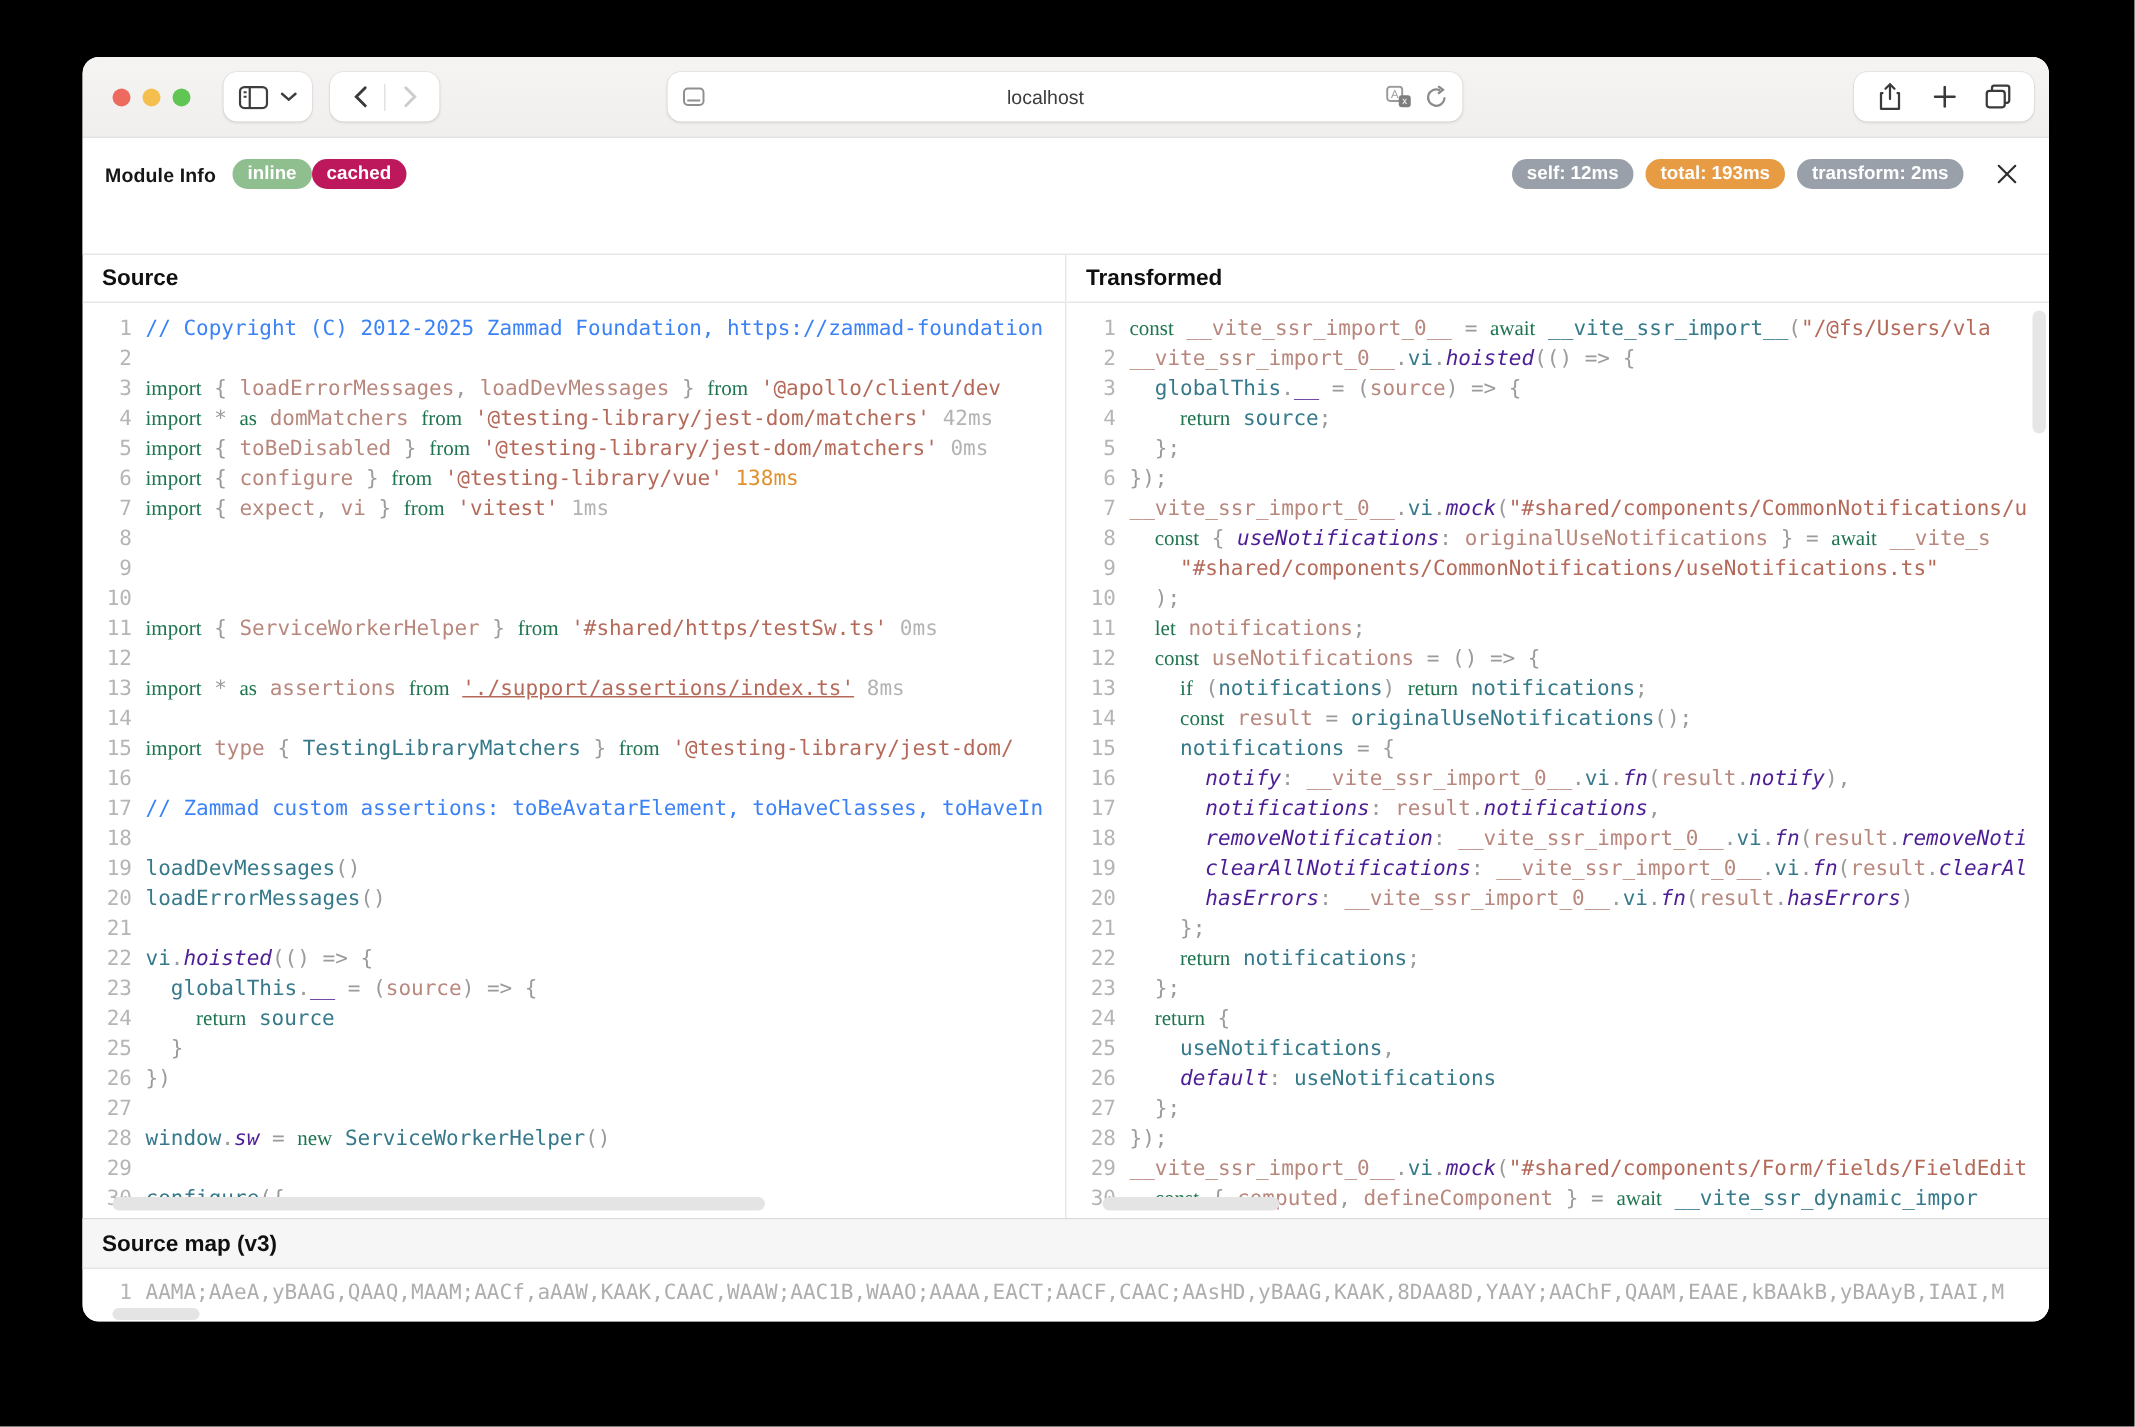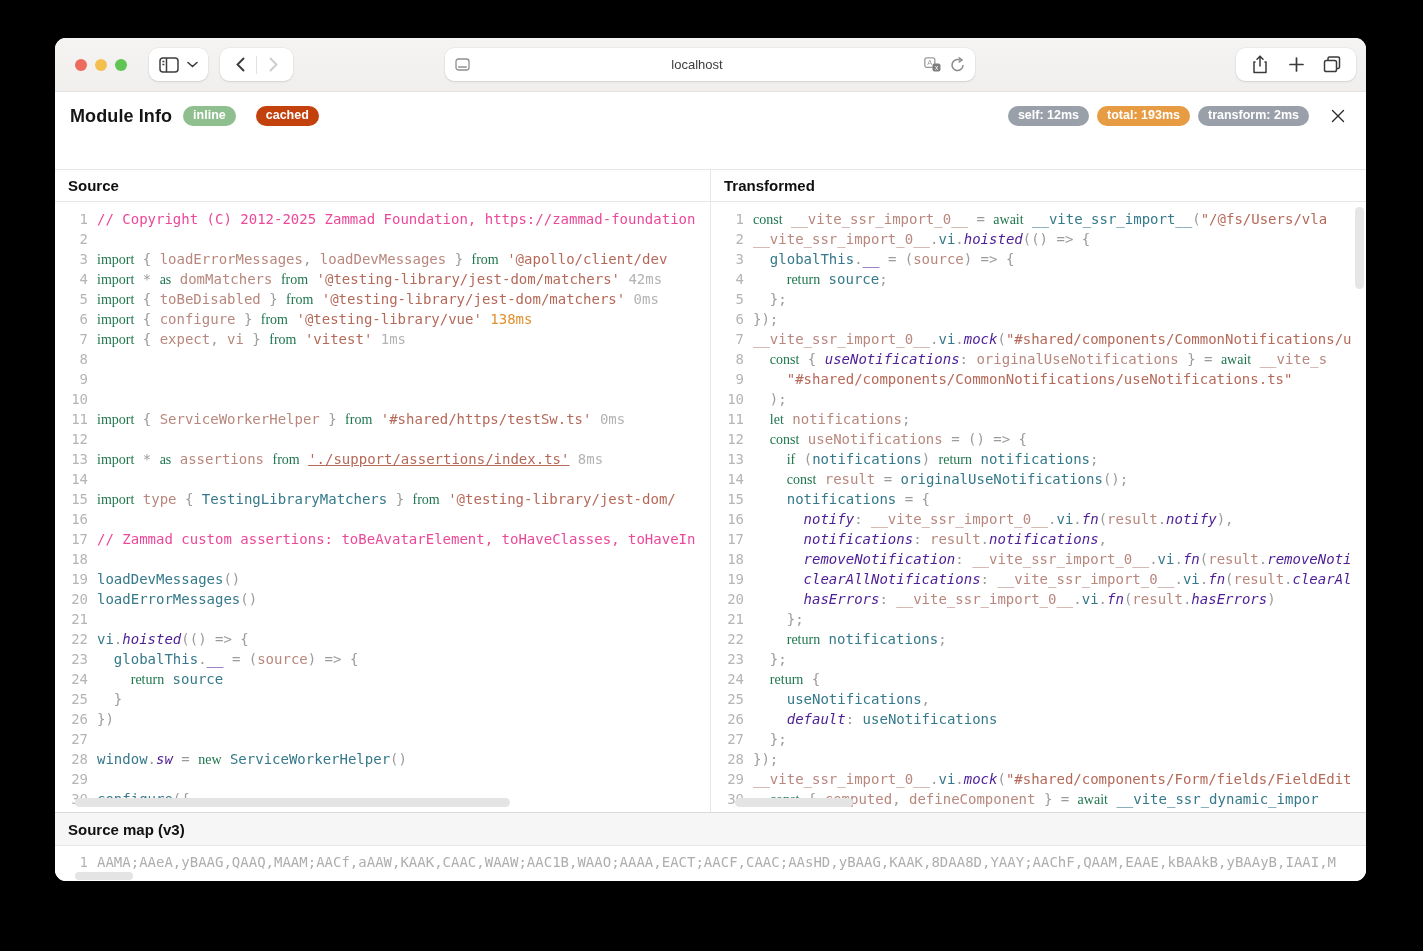--- a/index.html
+++ b/index.html
@@ -25,24 +25,24 @@
         display:flex;align-items:center;padding:0 10px;box-sizing:border-box;}
   .addr .url{flex:1;text-align:center;font-size:13px;color:#3c3c3c;}
   .addr-icons{display:flex;align-items:center;gap:9px;}
   .rightbtns{position:absolute;right:10px;top:10px;height:33px;background:#fff;border-radius:9px;
         box-shadow:0 0 0 .5px rgba(0,0,0,.06),0 1px 2px rgba(0,0,0,.10);
         display:flex;align-items:center;padding:0 6px;}
   .rbtn{width:36px;height:28px;display:flex;align-items:center;justify-content:center;}
   
   .modhead{flex:none;height:77px;box-sizing:border-box;padding:13px 17px 0 15px;background:#fff;}
   .modrow{display:flex;align-items:center;}
-  .modtitle{font-size:18px;font-weight:700;color:#161616;letter-spacing:.1px;}
+  .modtitle{font-size:13px;font-weight:700;color:#161616;letter-spacing:.1px;}
   .badge{border-radius:10px;padding:3px 10px 4px;font-size:12.5px;font-weight:700;color:#fff;line-height:1;}
   .badge.inline{background:#8fbe8f;margin-left:11px;}
-  .badge.cached{background:#c2410c;margin-left:20px;}
+  .badge.cached{background:#be185d;margin-left:0;}
   .spacer{flex:1;}
   .badge.gray{background:#9aa0aa;margin-left:8px;}
   .badge.orange{background:#e79b43;margin-left:8px;}
   .closex{margin-left:18px;width:22px;height:22px;display:flex;align-items:center;justify-content:center;
           color:#2c2c2c;font-size:17px;cursor:default;}
   .modpath{margin-top:7px;font-family:"DejaVu Sans Mono","Liberation Mono",monospace;
            font-size:13.5px;color:#666;}
   
   .panes{flex:1;display:flex;border-top:1px solid #e7e7e7;min-height:0;}
   .pane{flex:1;min-width:0;position:relative;display:flex;flex-direction:column;overflow:hidden;}
@@ -53,21 +53,21 @@
         font-size:14px;line-height:20px;}
   .cl{display:flex;height:20px;white-space:pre;}
   .ln{flex:none;width:33px;text-align:right;padding-right:9px;color:#b5b5b5;}
   .cd{white-space:pre;}
   .tk-k{color:#1e754f;font-family:Liberation Serif, serif;}
   .tk-v{color:#b8877d;}
   .tk-s{color:#b56959;}
   .tk-t{color:#35798a;}
   .tk-p{color:#4c1d95;font-style:italic;}
   .tk-g{color:#9b9b9b;}
-  .tk-c{color:#ec4899;}
+  .tk-c{color:#3b82f6;}
   .tk-m{color:#aeaeae;}
   .tk-u{text-decoration:underline;}
   .tk-time{color:#b3b3b3;}
   .tk-timehot{color:#e0912e;}
   .hthumb{position:absolute;height:9px;border-radius:5px;background:#e4e4e4;bottom:5px;}
   .hthumb.src{left:20px;width:435px;}
   .hthumb.tr{left:24px;width:118px;}
   .vthumb{position:absolute;width:9px;border-radius:5px;background:#e6e6e6;right:2px;top:37px;height:82px;}
   
   .smap{flex:none;border-top:1px solid #dadada;background:#fff;}

